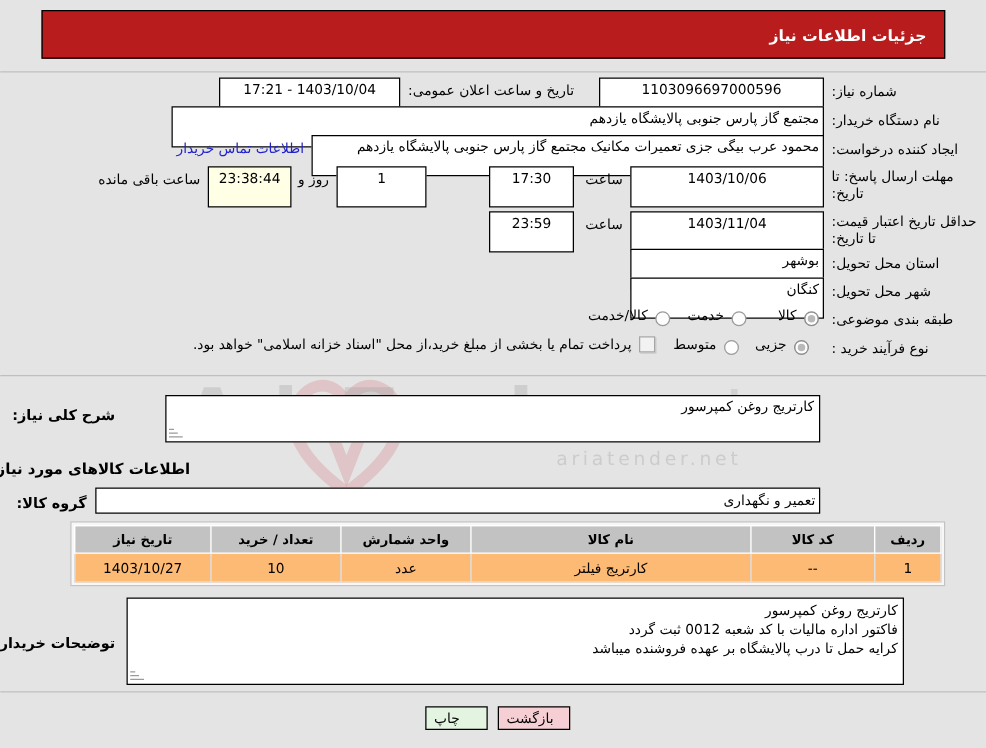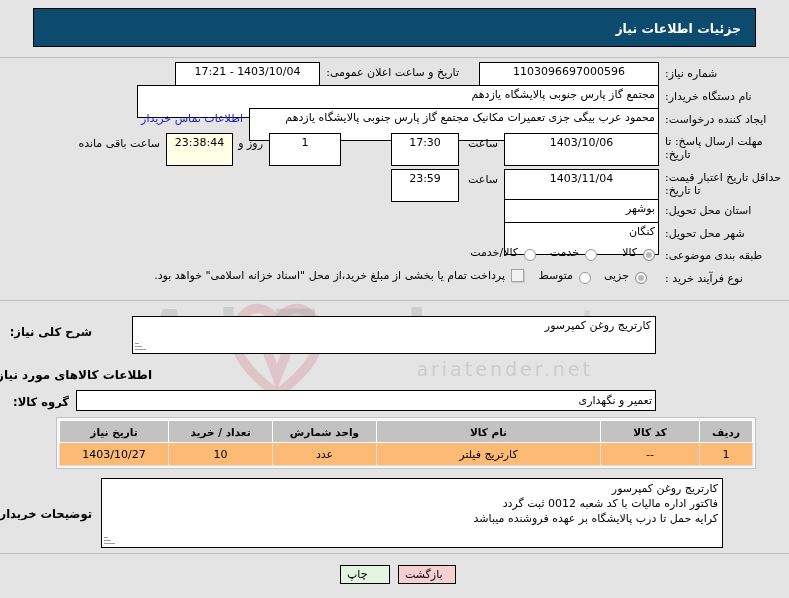--- a/index.html
+++ b/index.html
@@ -23,21 +23,21 @@
     background: #e4e4e4;
   }
 
   
   .header-bar {
     position: absolute;
     top: 8px;
     right: 33px;
     left: 33px;
     height: 39px;
-    background: #0c4a6e;
+    background: #b91c1c;
     border: 1px solid #000;
     box-sizing: border-box;
   }
   .header-title {
     position: absolute;
     top: 50%;
     right: 14px;
     transform: translateY(-50%);
     color: #ffffff;
     font-size: 12.5px;
@@ -269,21 +269,21 @@
     letter-spacing: -1px;
     color: rgba(160,160,160,0.33);
     direction: ltr;
     white-space: nowrap;
     font-family: "DejaVu Sans", "Liberation Sans", sans-serif;
   }
   .wm-sub {
     position: absolute;
     top: 66px;
     right: 196px;
-    font-size: 19px;
+    font-size: 15px;
     color: rgba(150,150,150,0.30);
     direction: ltr;
     letter-spacing: 3px;
     white-space: nowrap;
   }
   .wm-heart {
     position: absolute;
     top: 10px;
     right: 460px;
     width: 104px;

